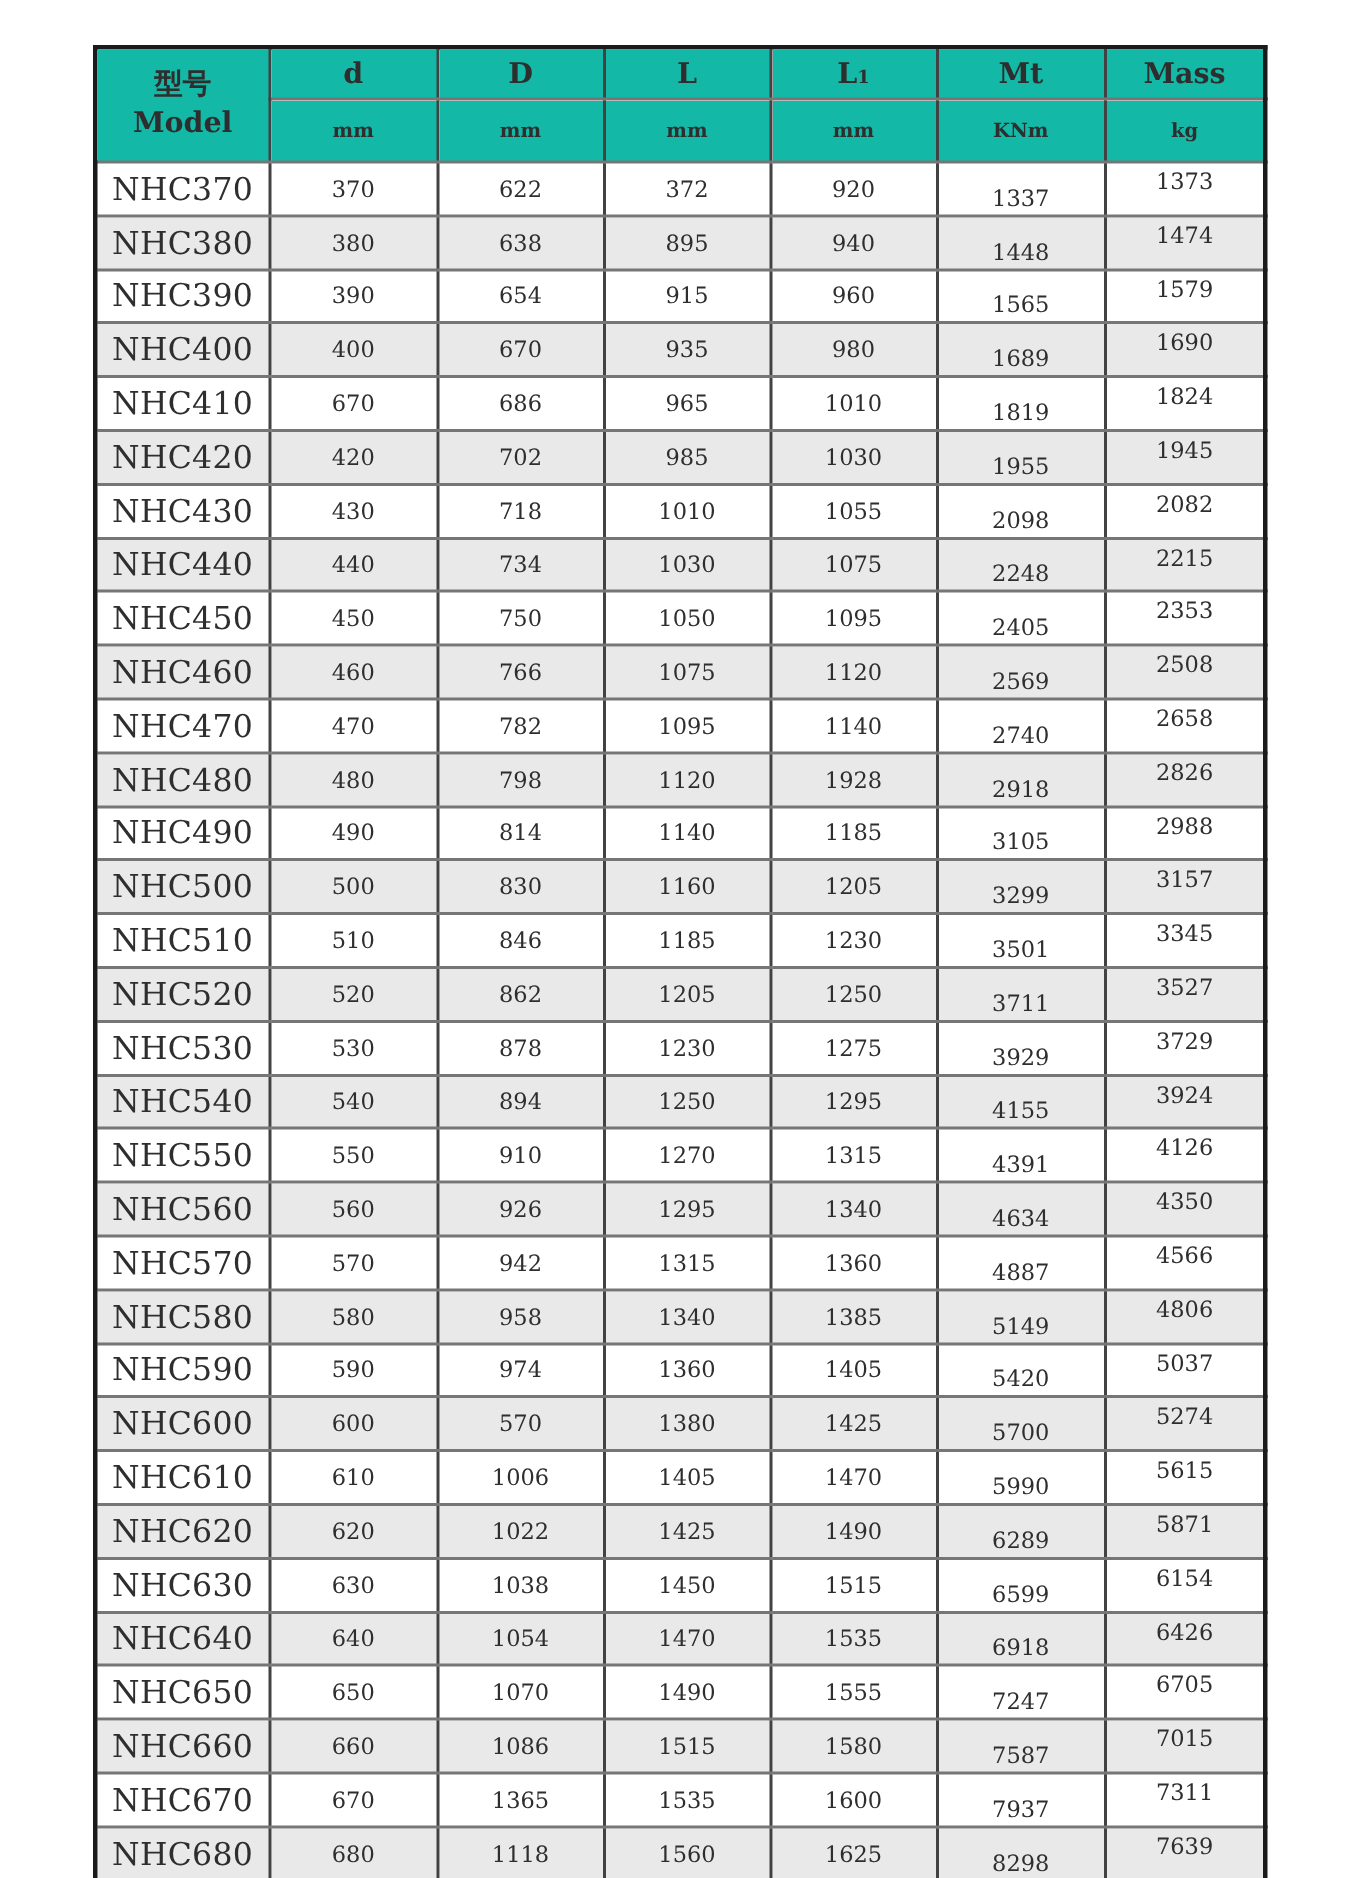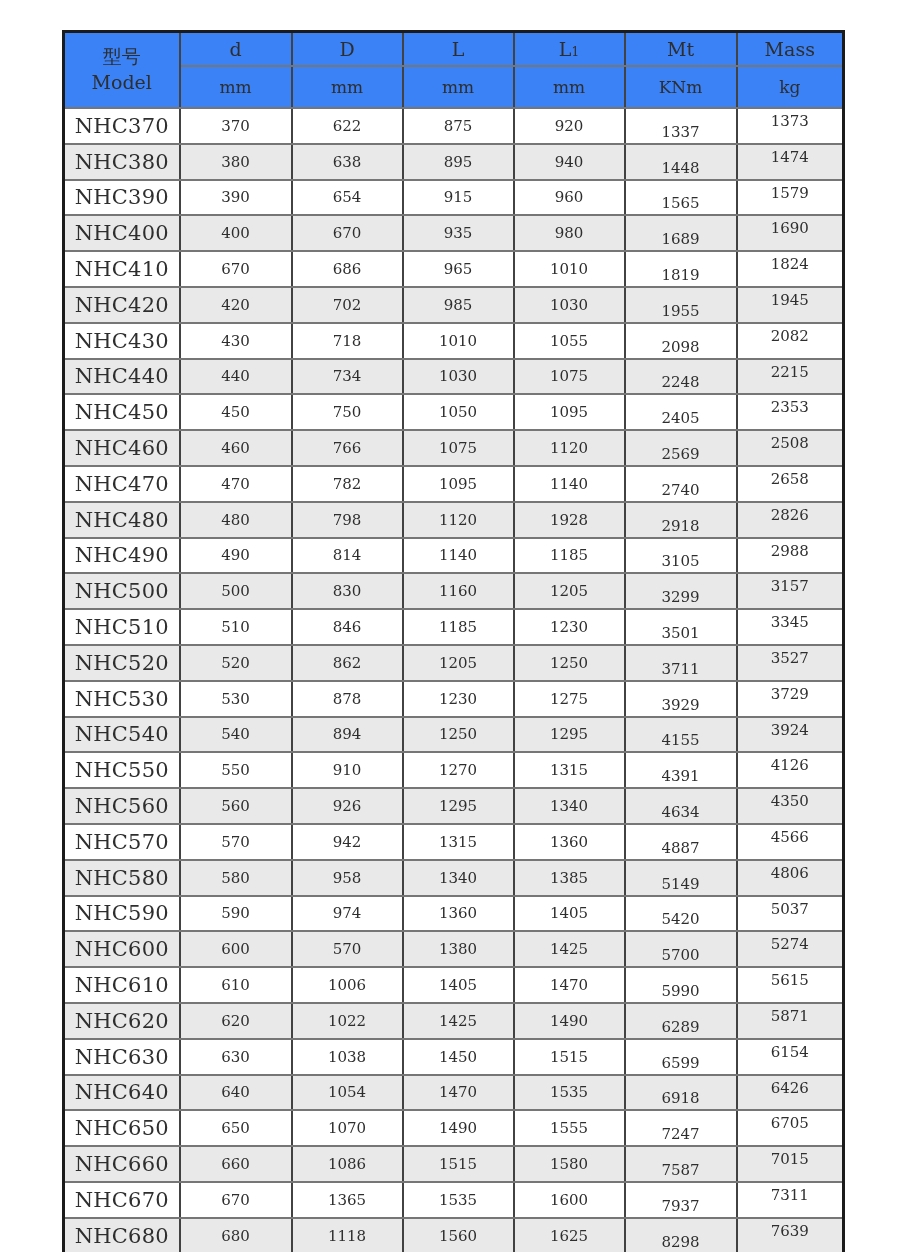--- a/index.html
+++ b/index.html
@@ -35,25 +35,25 @@
     border-right: 2px solid #424242;
     border-top: 2px solid #767676;
     border-bottom: 2px solid #767676;
     text-align: center;
     vertical-align: middle;
     padding: 0;
     overflow: hidden;
     white-space: nowrap;
   }
   thead th {
-    background: #3b82f6;
-    font-weight: normal;
+    background: #14b8a6;
+    font-weight: bold;
   }
   #name-row th { height: 32px; font-size: 19px; }
-  #unit-row th { height: 40px; font-size: 17px; margin-left: 40px; }
+  #unit-row th { height: 40px; font-size: 13px; margin-left: 40px; }
   th.model-th {
     font-size: 17px;
     line-height: 1.35;
   }
   th .col-sub {
     font-size: 12px;
     vertical-align: baseline;
   }
   tbody td {
     height: 30.8px;
@@ -111,21 +111,21 @@
             <th>mm</th>
             <th>KNm</th>
             <th>kg</th>
           </tr>
       </thead>
       <tbody id="table-body">
           <tr>
             <td class="model-cell">NHC370</td>
             <td>370</td>
             <td>622</td>
-            <td>875</td>
+            <td>372</td>
             <td>920</td>
             <td class="mt-cell">1337</td>
             <td class="mass-cell">1373</td>
           </tr>
           <tr>
             <td class="model-cell">NHC380</td>
             <td>380</td>
             <td>638</td>
             <td>895</td>
             <td>940</td>

